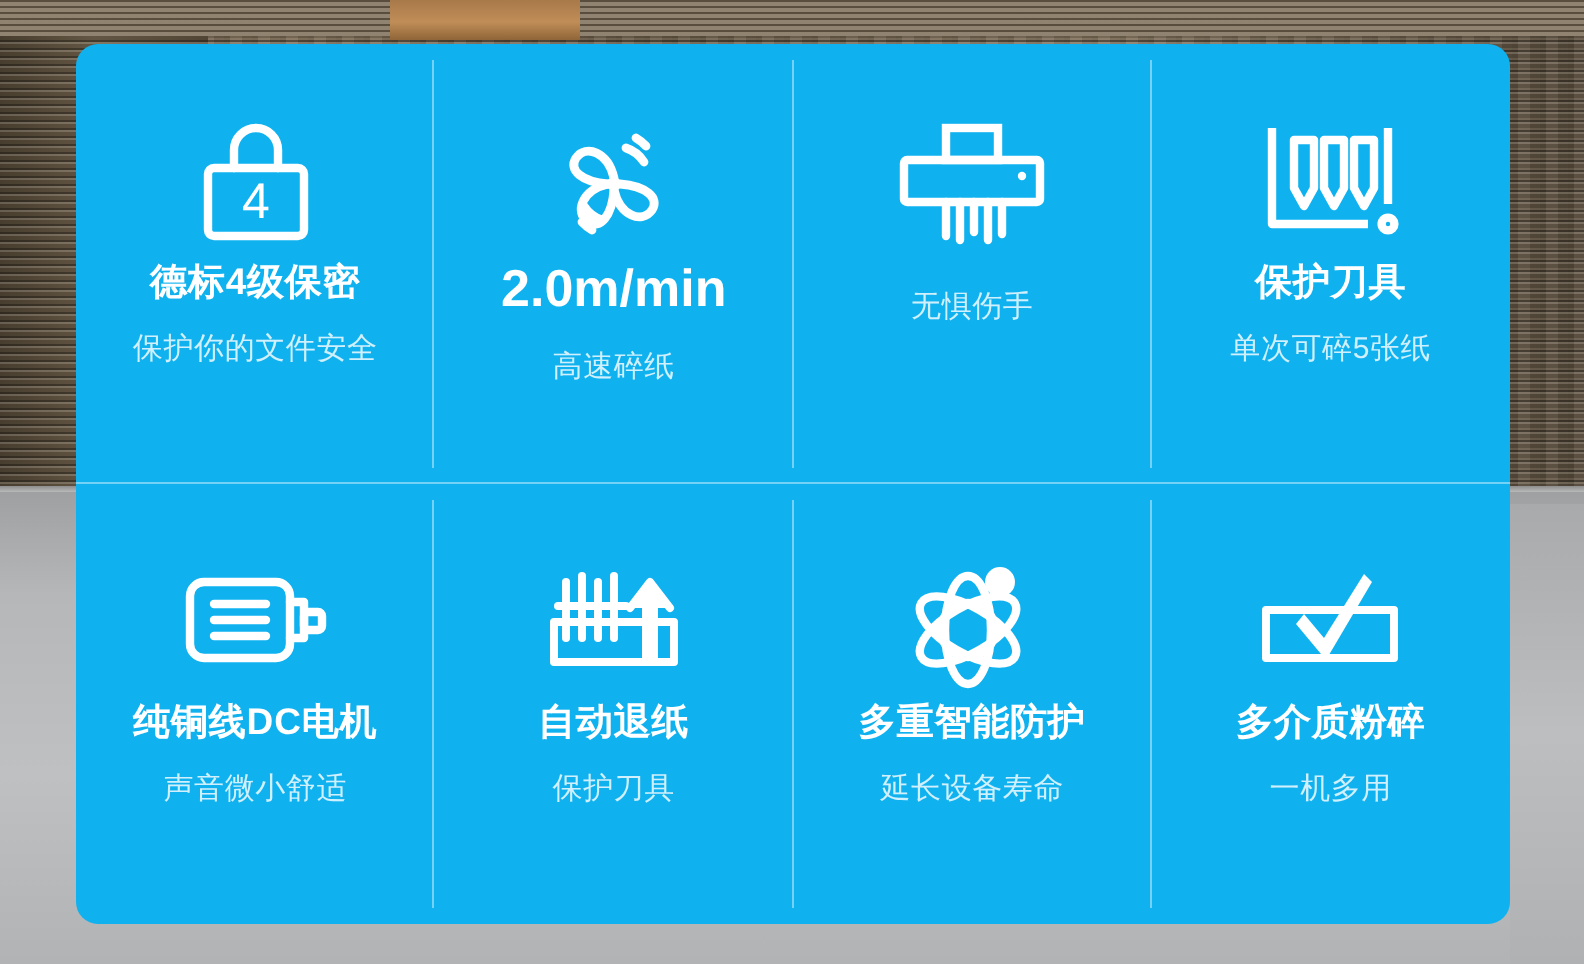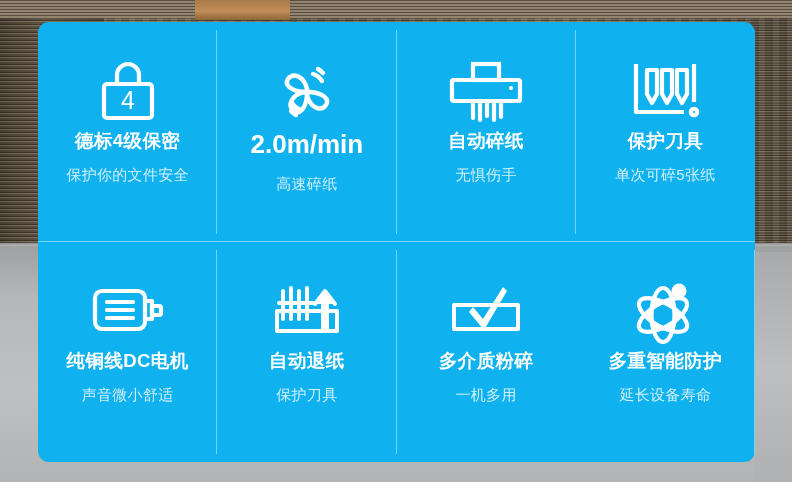--- a/index.html
+++ b/index.html
@@ -246,21 +246,20 @@
         <rect x="28" y="6" width="26" height="16"></rect>
         <rect x="7" y="22" width="68" height="21" rx="1.5"></rect>
         <circle cx="66" cy="30" r="2.1" fill="#ffffff" stroke="none"></circle>
         <path d="M28 43 V60"></path>
         <path d="M35 43 V62"></path>
         <path d="M42 43 V58"></path>
         <path d="M49 43 V62"></path>
         <path d="M56 43 V59"></path>
       </svg>
     </div>
-    <div class="title">自动碎纸</div>
     <div class="subtitle">无惧伤手</div>
   </div>
 
   <div class="cell divider-bottom">
     <div class="icon-box">
       <svg width="78" height="66" viewBox="0 0 78 66" fill="none" stroke="#ffffff" stroke-width="4.2" stroke-linejoin="round">
         <path d="M10 6 V54 H58"></path>
         <path d="M68 6 V44"></path>
         <path d="M21 12 V36 l5 9 l5 -9 V12 Z"></path>
         <path d="M36 12 V36 l5 9 l5 -9 V12 Z"></path>
@@ -298,40 +297,40 @@
         <path d="M12 22 H46"></path>
         <path d="M58 48 V14"></path>
         <path d="M48 23 L58 10 L68 23" fill="#ffffff"></path>
         <path d="M54 48 V20 H62 V48 Z" fill="#ffffff" stroke="none"></path>
       </svg>
     </div>
     <div class="title">自动退纸</div>
     <div class="subtitle">保护刀具</div>
   </div>
 
-  <div class="cell row2">
-    <div class="icon-box">
-      <svg width="82" height="60" viewBox="0 0 82 60" fill="none" stroke="#ffffff" stroke-width="4" stroke-linejoin="round">
-        <rect x="9" y="24" width="64" height="24"></rect>
-        <path d="M28 26 L38 38 L58 6 L62 10 L39 49 L24 31 Z" fill="#ffffff" stroke="none"></path>
-      </svg>
-    </div>
-    <div class="title">多介质粉碎</div>
-    <div class="subtitle">一机多用</div>
-  </div>
-
   <div class="cell divider-right row2">
     <div class="icon-box">
       <svg width="76" height="68" viewBox="0 0 76 68" fill="none" stroke="#ffffff" stroke-width="4.2">
         <g transform="translate(36,38)">
           <circle cx="0" cy="0" r="13.5"></circle>
           <ellipse cx="0" cy="0" rx="27" ry="11.5" transform="rotate(30)"></ellipse>
           <ellipse cx="0" cy="0" rx="27" ry="11.5" transform="rotate(-30)"></ellipse>
           <ellipse cx="0" cy="0" rx="27" ry="11.5" transform="rotate(90)"></ellipse>
         </g>
         <circle cx="52" cy="14" r="7.5" fill="#ffffff" stroke="none"></circle>
       </svg>
     </div>
     <div class="title">多重智能防护</div>
     <div class="subtitle">延长设备寿命</div>
   </div>
 
+  <div class="cell row2">
+    <div class="icon-box">
+      <svg width="82" height="60" viewBox="0 0 82 60" fill="none" stroke="#ffffff" stroke-width="4" stroke-linejoin="round">
+        <rect x="9" y="24" width="64" height="24"></rect>
+        <path d="M28 26 L38 38 L58 6 L62 10 L39 49 L24 31 Z" fill="#ffffff" stroke="none"></path>
+      </svg>
+    </div>
+    <div class="title">多介质粉碎</div>
+    <div class="subtitle">一机多用</div>
+  </div>
+
 </div>
 
 </body></html>

